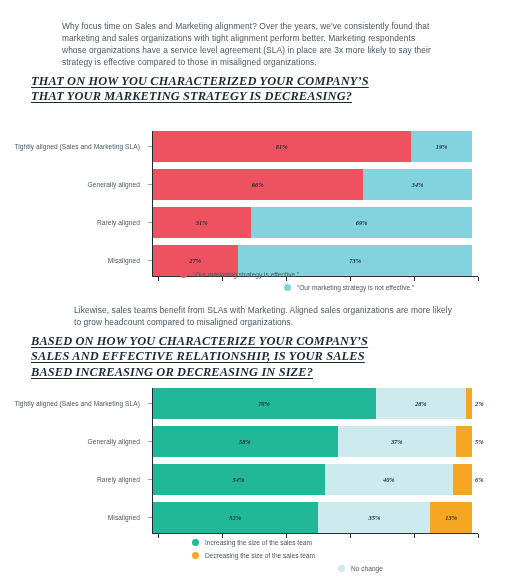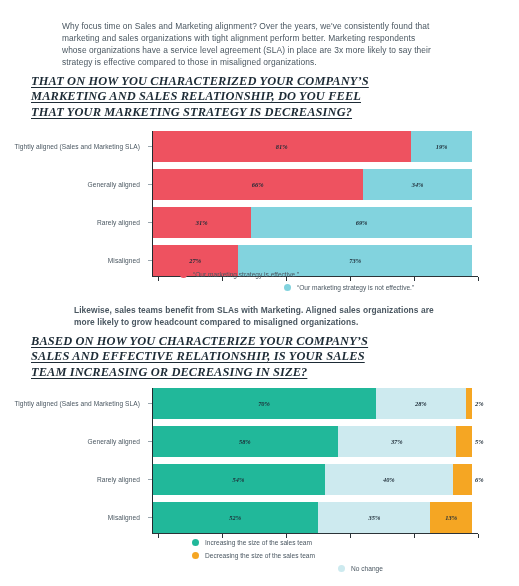--- a/index.html
+++ b/index.html
@@ -26,21 +26,21 @@
   
   .para {
     position: absolute;
     font-size: 8.4px;
     line-height: 11.9px;
     color: #4a5761;
     letter-spacing: 0.01em;
     text-align: left;
   }
   .para-1 { left: 62px; top: 13px; width: 380px; }
-  .para-2 { left: 74px; top: 297px; width: 380px; font-weight: bold; }
+  .para-2 { left: 74px; top: 297px; width: 380px; }
 
   
   .heading {
     position: absolute;
     font-family: "Liberation Serif", serif;
     font-weight: bold;
     font-style: italic;
     font-size: 12.4px;
     line-height: 15.4px;
     color: #1d2b36;
@@ -188,21 +188,20 @@
 </style>
 </head>
 <body>
 
 <div class="page">
 
   <p class="para para-1">Why focus time on Sales and Marketing alignment? Over the years, we've consistently found that marketing and sales organizations with tight alignment perform better. Marketing respondents whose organizations have a service level agreement (SLA) in place are 3x more likely to say their strategy is effective compared to those in misaligned organizations.</p>
 
   <div class="heading heading-1">
     <span class="hline">THAT ON HOW YOU CHARACTERIZED YOUR COMPANY’S</span>
-    <span class="hline">MARKETING AND SALES RELATIONSHIP, DO YOU FEEL</span>
     <span class="hline">THAT YOUR MARKETING STRATEGY IS DECREASING?</span>
   </div>
 
   <div class="chart chart-1">
     <div class="plot-rows" id="rows-1">
         <div class="row">
           <div class="cat-label">Tightly aligned (Sales and Marketing SLA)</div>
           <div class="axis-tick"></div>
           <div class="bars">
             <div class="seg" style="width: 259.2px; background: rgb(238, 82, 96);">
@@ -271,21 +270,21 @@
         <span class="legend-dot" style="background: rgb(130, 211, 222);"></span>
         <span class="legend-text">“Our marketing strategy is not effective.”</span>
       </div>
     </div>
 
   <p class="para para-2">Likewise, sales teams benefit from SLAs with Marketing. Aligned sales organizations are more likely to grow headcount compared to misaligned organizations.</p>
 
   <div class="heading heading-2">
     <span class="hline">BASED ON HOW YOU CHARACTERIZE YOUR COMPANY’S</span>
     <span class="hline">SALES AND EFFECTIVE RELATIONSHIP, IS YOUR SALES</span>
-    <span class="hline">TEAM INCREASING OR DECREASING IN SIZE?</span>
+    <span class="hline">BASED INCREASING OR DECREASING IN SIZE?</span>
   </div>
 
   <div class="chart chart-2">
     <div class="plot-rows" id="rows-2">
         <div class="row">
           <div class="cat-label">Tightly aligned (Sales and Marketing SLA)</div>
           <div class="axis-tick"></div>
           <div class="bars">
             <div class="seg" style="width: 224px; background: rgb(33, 184, 154);">
               <span class="seg-val">70%</span>

